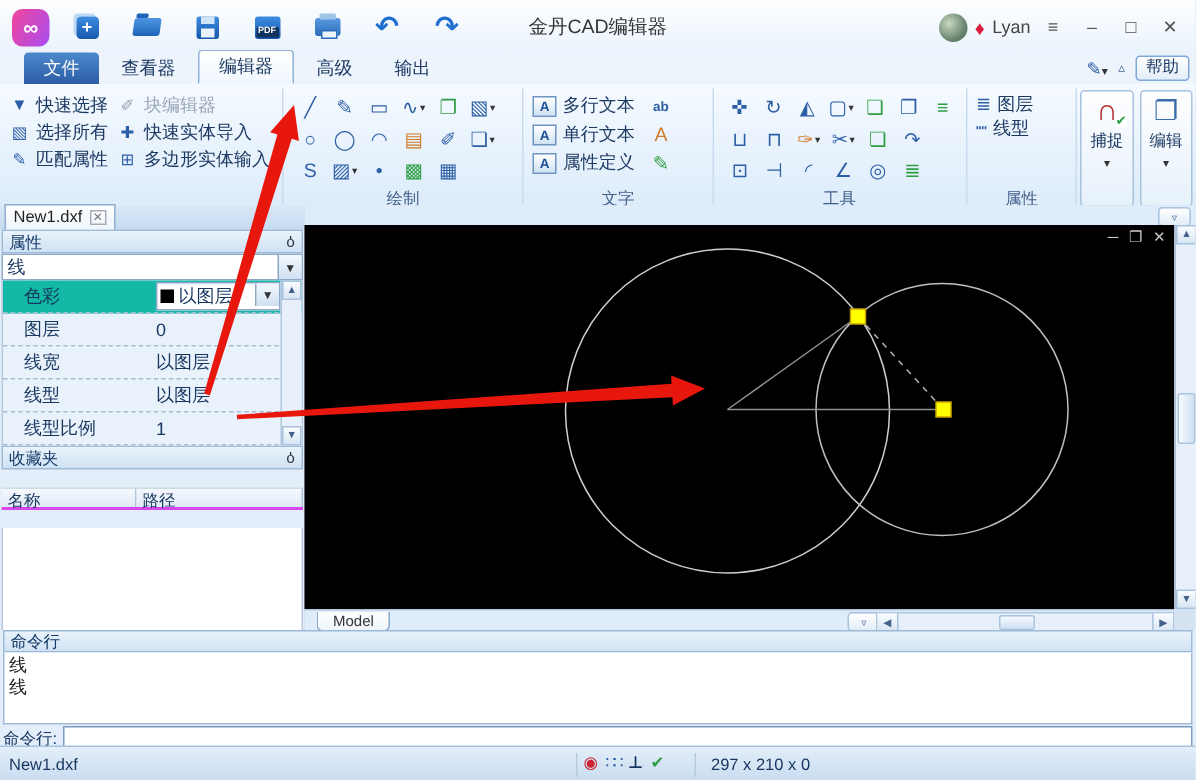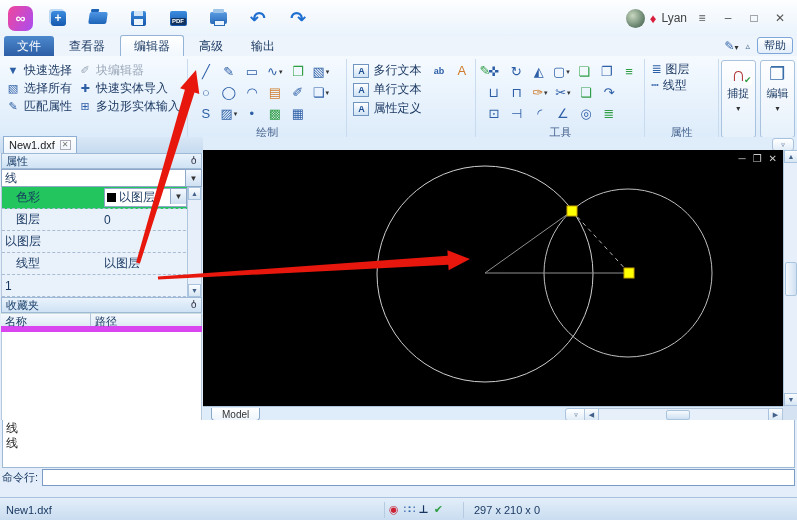--- a/index.html
+++ b/index.html
@@ -29,22 +29,22 @@
   .ic-print:after{content:"";position:absolute;bottom:-2px;left:4px;width:9px;height:4px;background:#eaf4fd;border:1px solid #2a6cba}
   .uglyph{font-size:19px;font-weight:bold;color:#1f6fd0;line-height:1}
   .title-center{position:absolute;left:0;right:0;text-align:center;font-size:13px;color:#333;pointer-events:none}
   .usercluster{position:absolute;right:110px;display:flex;align-items:center;gap:5px}
   .avatar{width:19px;height:19px;border-radius:50%;background:radial-gradient(circle at 35% 35%,#c9d8c0,#6c8872 60%,#3f5a49)}
   .gem{color:#d81e3e;font-size:13px;text-shadow:0 0 1px #fff}
   .uname{font-size:12px;color:#444}
   .winctl{position:absolute;right:6px;display:flex;gap:4px}
   .wbtn{width:22px;height:20px;display:flex;align-items:center;justify-content:center;color:#555;font-size:12px}
   
-  .tabstrip{position:absolute;top:36px;left:0;right:0;height:20px;display:flex;align-items:center;
-            background:#edf4fc;border-bottom:1px solid #b9cfe6;padding-left:4px}
+  .tabstrip{position:absolute;top:36px;left:0;right:0;height:20px;display:flex;align-items:flex-end;
+            background:#edf4fc;border-bottom:1px solid #b9cfe6;padding-left:16px}
   .rtab{padding:2px 13px 2px;font-size:12px;color:#1d3a63;border-radius:3px 3px 0 0;margin-right:2px}
   .rtab.file{background:linear-gradient(#4c88cd,#2c5da4);color:#fff}
   .rtab.active{background:linear-gradient(#ffffff,#f0f7fe);border:1px solid #93b4d7;border-bottom:1px solid #f0f7fe;color:#16365f}
   .tabstrip-right{position:absolute;right:4px;bottom:2px;display:flex;align-items:center;gap:7px}
   .penbtn{font-size:12px;color:#2d5fa6}
   .ddv{font-size:8px;color:#333}
   .chev{font-size:9px;color:#4a6b95}
   .helpbtn{border:1px solid #7da7d9;border-radius:3px;background:linear-gradient(#fdfeff,#e3eefa);
            font-size:11px;padding:0 6px;line-height:15px;color:#16365f}
   
@@ -61,21 +61,21 @@
   .icrow{display:flex;height:21px;align-items:center}
   .cell{width:23px;height:20px;display:flex;align-items:center;justify-content:center;gap:1px;
         font-size:13px;color:#2d5fa6}
   .cell i{font-style:normal}
   .cell .dd{font-size:7px;color:#333}
   .gn{color:#2f9e44}
   .or{color:#d07b2a}
   .textrow{display:flex;align-items:center;gap:4px;height:19px;font-size:12px;white-space:nowrap}
   .abox{width:14px;height:12px;background:linear-gradient(#ffffff,#cfe2f4);border:1px solid #6f94bf;
         color:#1c4e94;font-size:9px;font-weight:bold;display:flex;align-items:center;justify-content:center}
-  .textside{display:flex;flex-direction:row;margin-left:6px}
+  .textside{display:flex;flex-direction:column;margin-left:6px}
   .textside .cell{height:19px}
   .propitem{display:flex;align-items:center;gap:4px;height:16px;font-size:12px;white-space:nowrap}
   .bigbtn{width:34px;margin:1px 2px 2px;border:1px solid #a9c2dd;border-radius:3px;
           background:linear-gradient(#fefeff,#e6f1fb);display:flex;flex-direction:column;align-items:center;
           padding-top:3px;position:relative}
   .magnet{font-size:20px;font-weight:bold;color:#b03030;line-height:20px;position:relative}
   .magcheck{position:absolute;right:-6px;bottom:-1px;font-size:9px;color:#2f9e44;background:#fff;border-radius:2px;line-height:9px}
   .clip{font-size:18px;color:#3a6ea8;line-height:20px}
   .bigbtn .blab{font-size:11px;color:#16365f;margin-top:2px}
   .bigbtn .bdd{font-size:8px;color:#333;margin-top:3px}
@@ -98,21 +98,21 @@
   .pname{width:85px;padding-left:14px;color:#16365f}
   .pval{flex:1;padding-left:3px;color:#16365f;display:flex;align-items:center;gap:3px}
   .combo{flex:1;height:17px;margin-right:14px;background:#fff;border:1px solid #8fa8c8;display:flex;
          align-items:center;gap:3px;padding-left:2px;position:relative}
   .sw{width:9px;height:9px;background:#000;display:inline-block}
   .combo .selbtn{position:absolute;right:0;top:0;height:15px}
   .ptscroll{position:absolute;right:0;top:0;width:13px;height:110px;background:#e7f0fa;border-left:1px solid #b0c6dd}
   .sbtn{height:11px;display:flex;align-items:center;justify-content:center;font-size:7px;color:#44618c;
         background:linear-gradient(#fafcff,#d7e6f4);border:1px solid #a9c2dd}
   .ptscroll .down{position:absolute;bottom:0;left:0;right:0}
-  .favcols{display:flex;height:13px;margin:0 1px;border-bottom:6px solid #d946ef}
+  .favcols{display:flex;height:13px;margin:12px 1px;border-bottom:2px solid #d946ef}
   .fcol{background:linear-gradient(#f5f9fe,#dfe9f4);border-right:1px solid #b0c4da;border-top:1px solid #cdd;
         font-size:11px;padding-left:4px;color:#16365f}
   .favbody{margin:0 1px;background:#fff;height:101px;border:1px solid #b6c8dd;border-top:none}
   
   .topstrip{position:absolute;left:203px;top:0;right:0;height:13px;background:#dfecf9;border-bottom:1px solid #c4d7ea}
   .chevbtn{position:absolute;width:20px;height:11px;background:linear-gradient(#fff,#e2edf8);border:1px solid #a9c2dd;
            border-radius:3px;font-size:7px;color:#44618c;display:flex;align-items:center;justify-content:center}
   .canvas{position:absolute;left:203px;top:13px;width:580px;height:256px;background:#000}
   .mdictl{position:absolute;top:3px;right:6px;display:flex;gap:7px;color:#c9c9c9;font-size:10px;font-weight:bold}
   .vscroll{position:absolute;left:783px;top:13px;width:14px;height:256px;background:#e7f0fa;border-left:1px solid #b0c6dd}
@@ -174,20 +174,21 @@
     <span class="qbtn">
         <span class="ic-print"></span>
       </span>
     <span class="qbtn">
         <span class="uglyph">↶</span>
       </span>
     <span class="qbtn">
         <span class="uglyph">↷</span>
       </span>
   </div>
+  <div class="title-center">金丹CAD编辑器</div>
   <div class="usercluster">
     <span class="avatar"></span>
     <span class="gem">♦</span>
     <span class="uname">Lyan</span>
   </div>
   <div class="winctl">
     <span class="wbtn">≡</span>
     <span class="wbtn">–</span>
     <span class="wbtn">□</span>
     <span class="wbtn">✕</span>
@@ -328,20 +329,21 @@
             <i>ab</i>
           </span>
         <span class="cell or">
             <i>A</i>
           </span>
         <span class="cell gn">
             <i>✎</i>
           </span>
       </div>
     </div>
+    <div class="gcap">文字</div>
   </div>
 
   <div class="grp" style="width:158px">
     <div class="icrow">
       <span class="cell">
           <i>✜</i>
         </span>
       <span class="cell">
           <i>↻</i>
         </span>
@@ -442,42 +444,44 @@
     </div>
     <div class="phead">
       <span>属性</span>
       <span class="pin">ϙ</span>
     </div>
     <div class="selector">
       <span>线</span>
       <span class="selbtn">▼</span>
     </div>
     <div class="ptable">
-      <div class="prow" style="background:#22c55e">
+      <div class="prow" style="background:#14b8a6">
         <span class="pname">色彩</span>
         <span class="pval">
             <span class="combo">
               <span class="sw"></span>
               <span>以图层</span>
               <span class="selbtn">▼</span>
             </span>
           </span>
       </div>
       <div class="prow">
         <span class="pname">图层</span>
         <span class="pval">0</span>
       </div>
       <div class="prow">
+        <span class="pname">线宽</span>
         <span class="pval">以图层</span>
       </div>
       <div class="prow">
         <span class="pname">线型</span>
         <span class="pval">以图层</span>
       </div>
       <div class="prow">
+        <span class="pname">线型比例</span>
         <span class="pval">1</span>
       </div>
       <div class="ptscroll">
         <div class="sbtn">▲</div>
         <div class="sbtn down">▼</div>
       </div>
     </div>
     <div class="phead">
       <span>收藏夹</span>
       <span class="pin">ϙ</span>
@@ -522,20 +526,23 @@
     <div class="hscroll">
       <span class="harr">◀</span>
       <span class="hthumb"></span>
       <span class="harr r">▶</span>
     </div>
   </div>
   <div class="corner"></div>
 </div>
 
 <div class="command">
+  <div class="cmdhead">
+    <span>命令行</span>
+  </div>
   <div class="cmdbody">
     <div>线</div>
     <div>线</div>
   </div>
   <div class="cmdprompt">
     <label>命令行:</label>
     <input type="text" style="">
   </div>
 </div>
 

